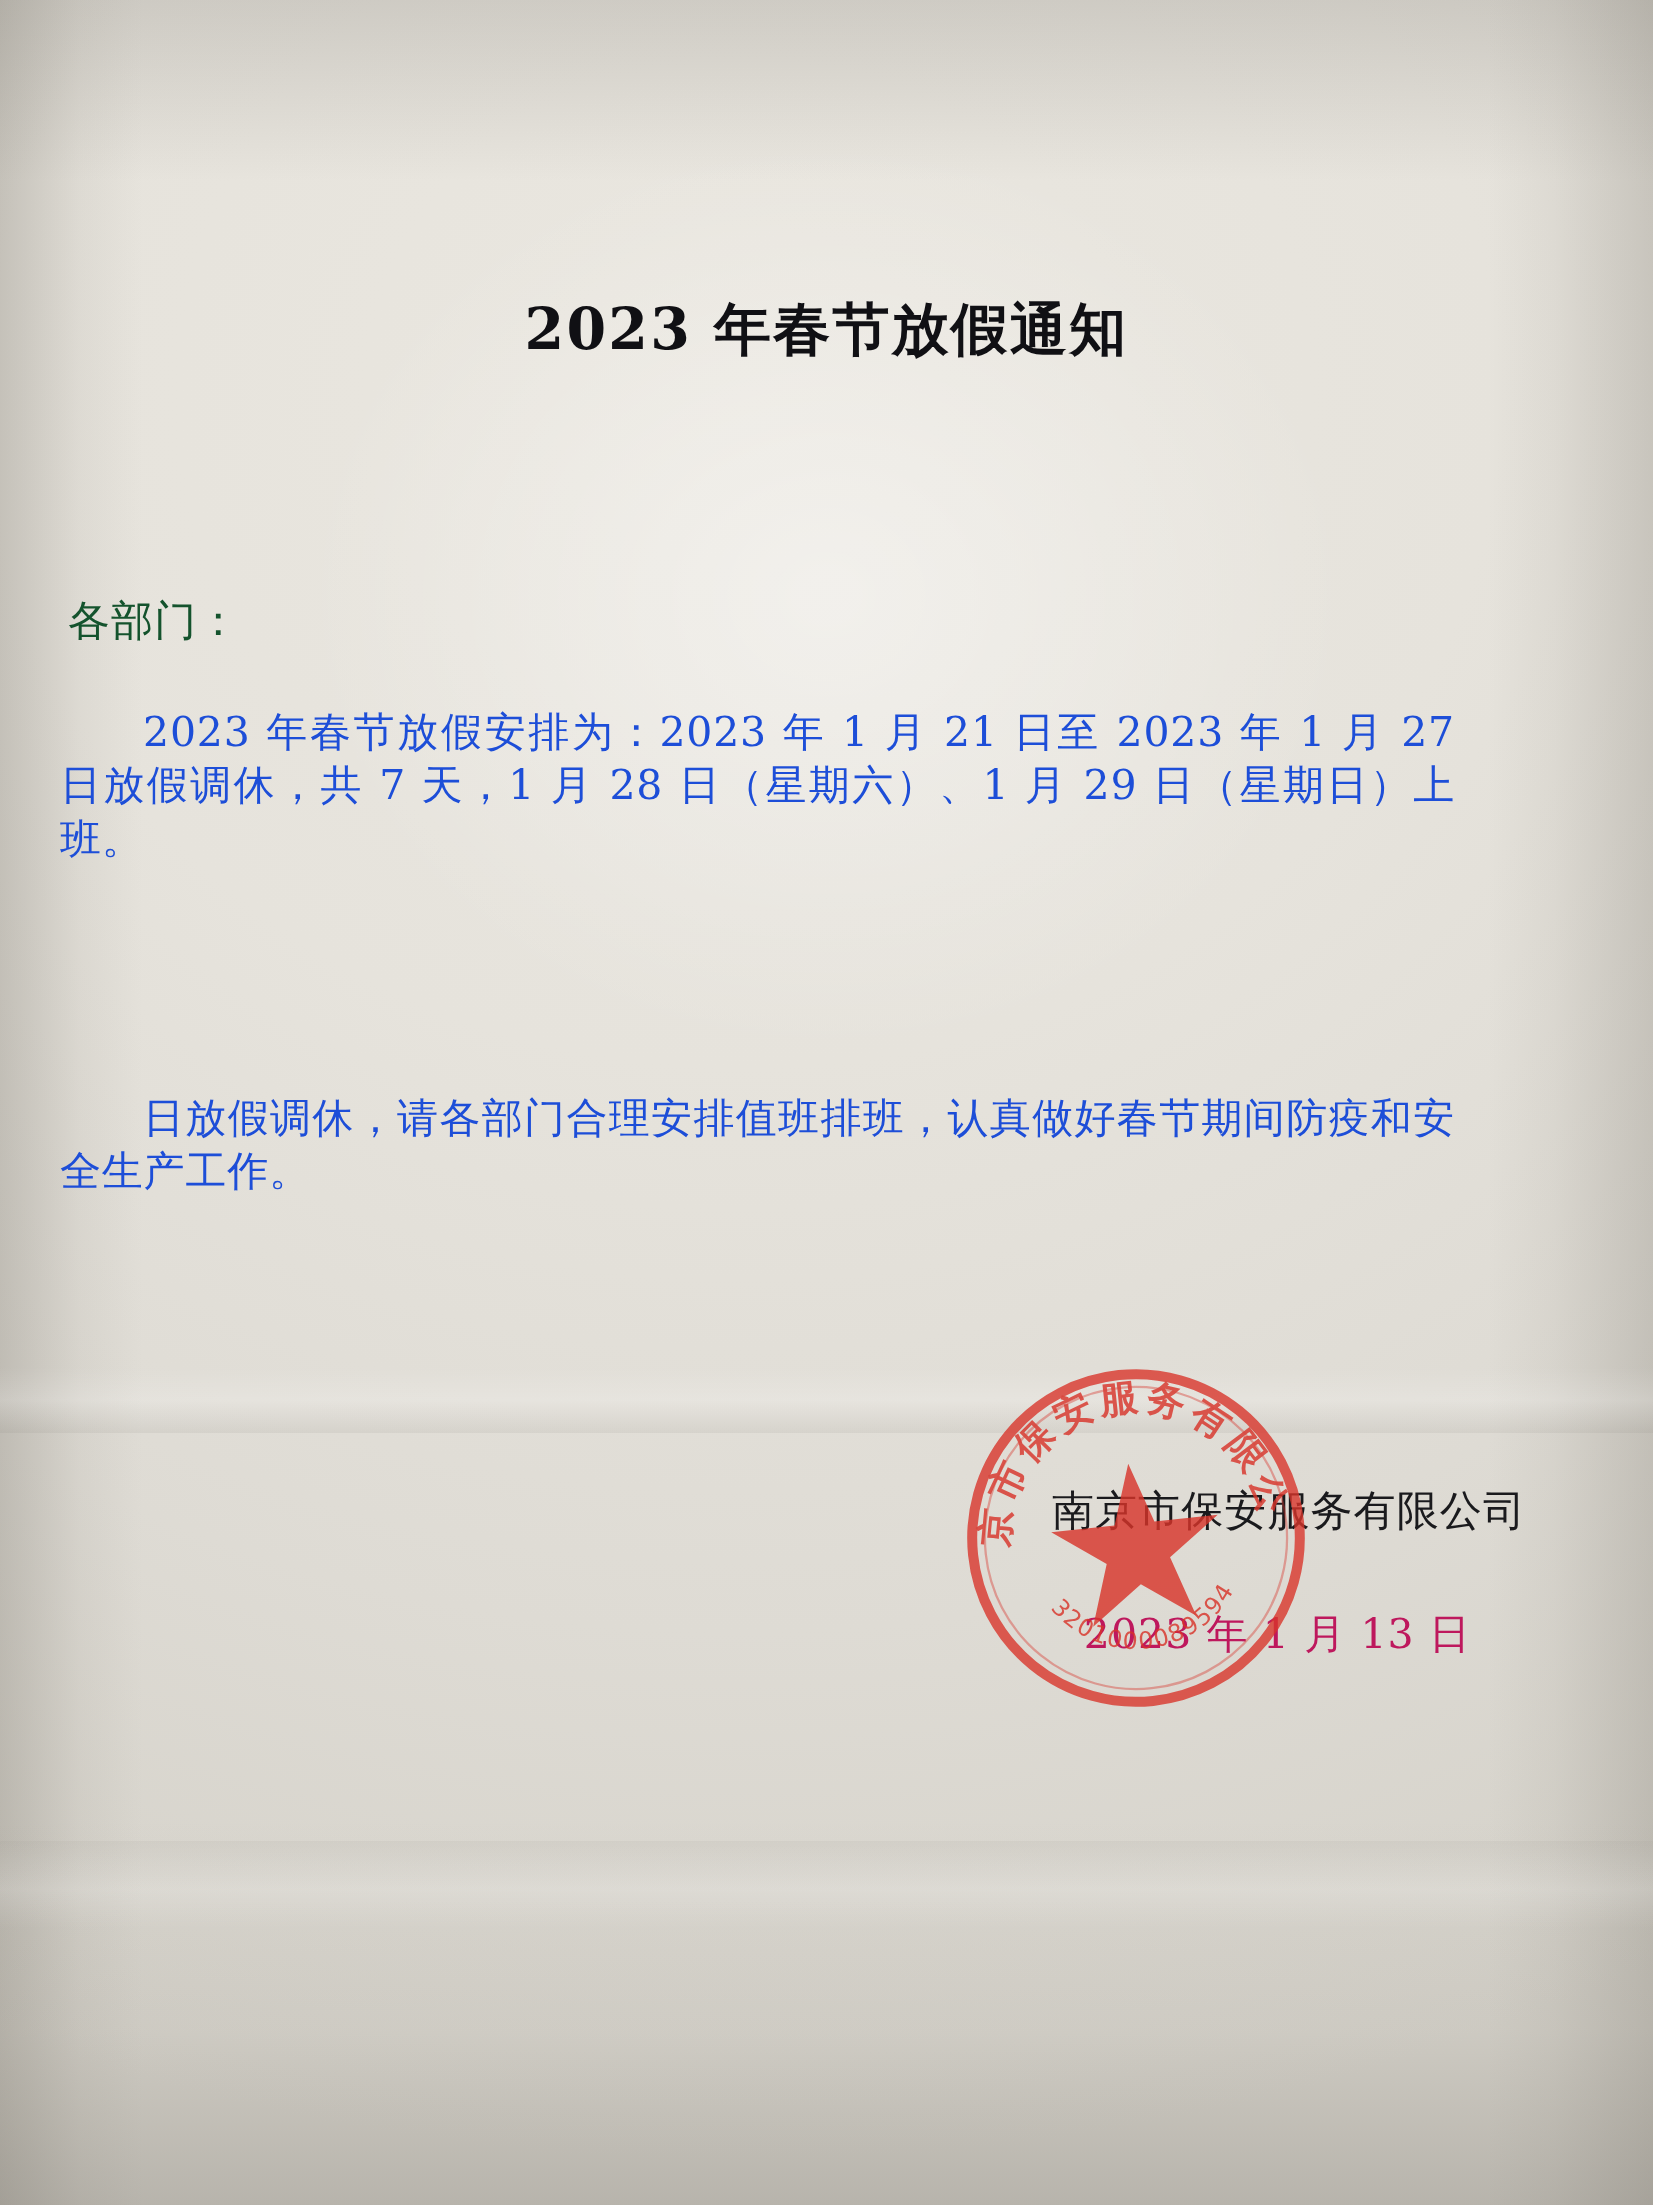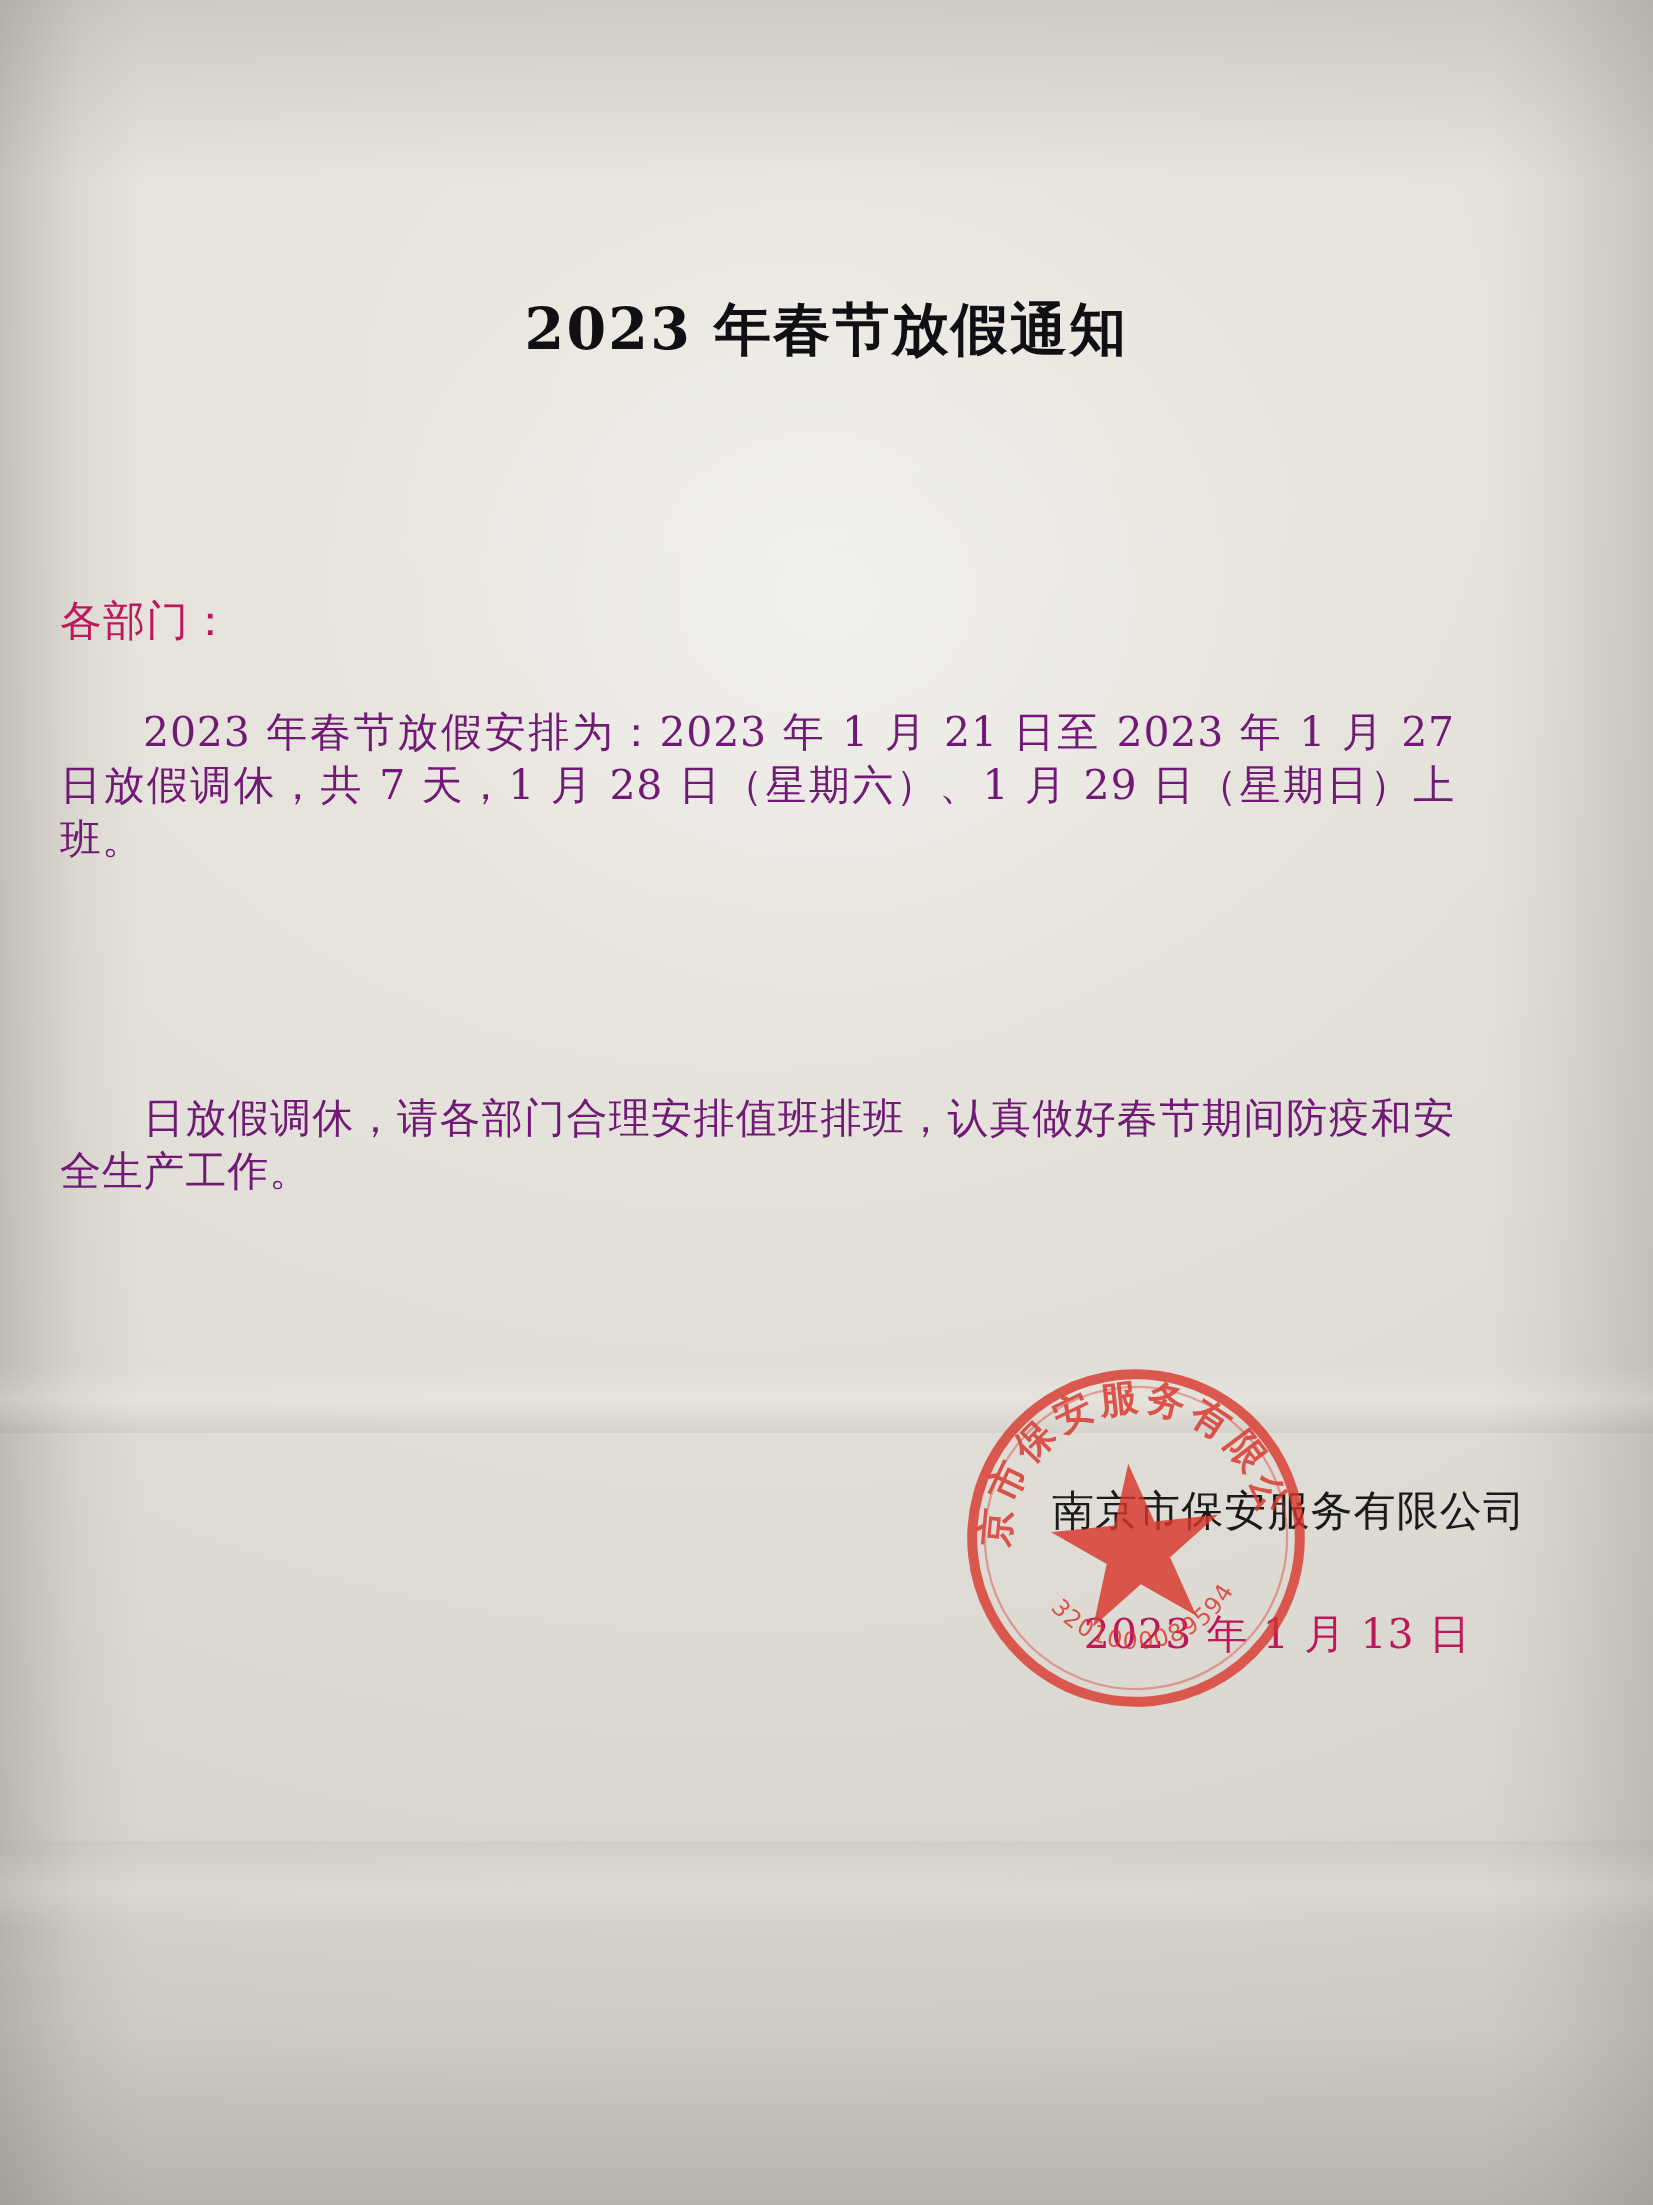--- a/index.html
+++ b/index.html
@@ -72,35 +72,35 @@
     top: 292px;
     text-align: center;
     font-size: 57px;
     font-weight: 700;
     letter-spacing: 2.2px;
     color: #101014;
     font-family: "DejaVu Serif", "Liberation Serif", serif;
   }
   .salutation {
     position: absolute;
-    left: 60px;
+    left: 68px;
     top: 593px;
     font-size: 42px;
     letter-spacing: 1.1px;
-    color: #be185d;
+    color: #14532d;
   }
   .body-para {
     position: absolute;
     left: 60px;
     width: 1395px;
     font-size: 41px;
     line-height: 1.30;
     letter-spacing: 0.8px;
     text-indent: 83px;
-    color: #701a75;
+    color: #1d4ed8;
     text-align: justify;
   }
   #para1 { top: 706px; }
   #para2 { top: 1092px; }
 
   
   .sign-company {
     position: absolute;
     right: 127px;
     top: 1483px;

